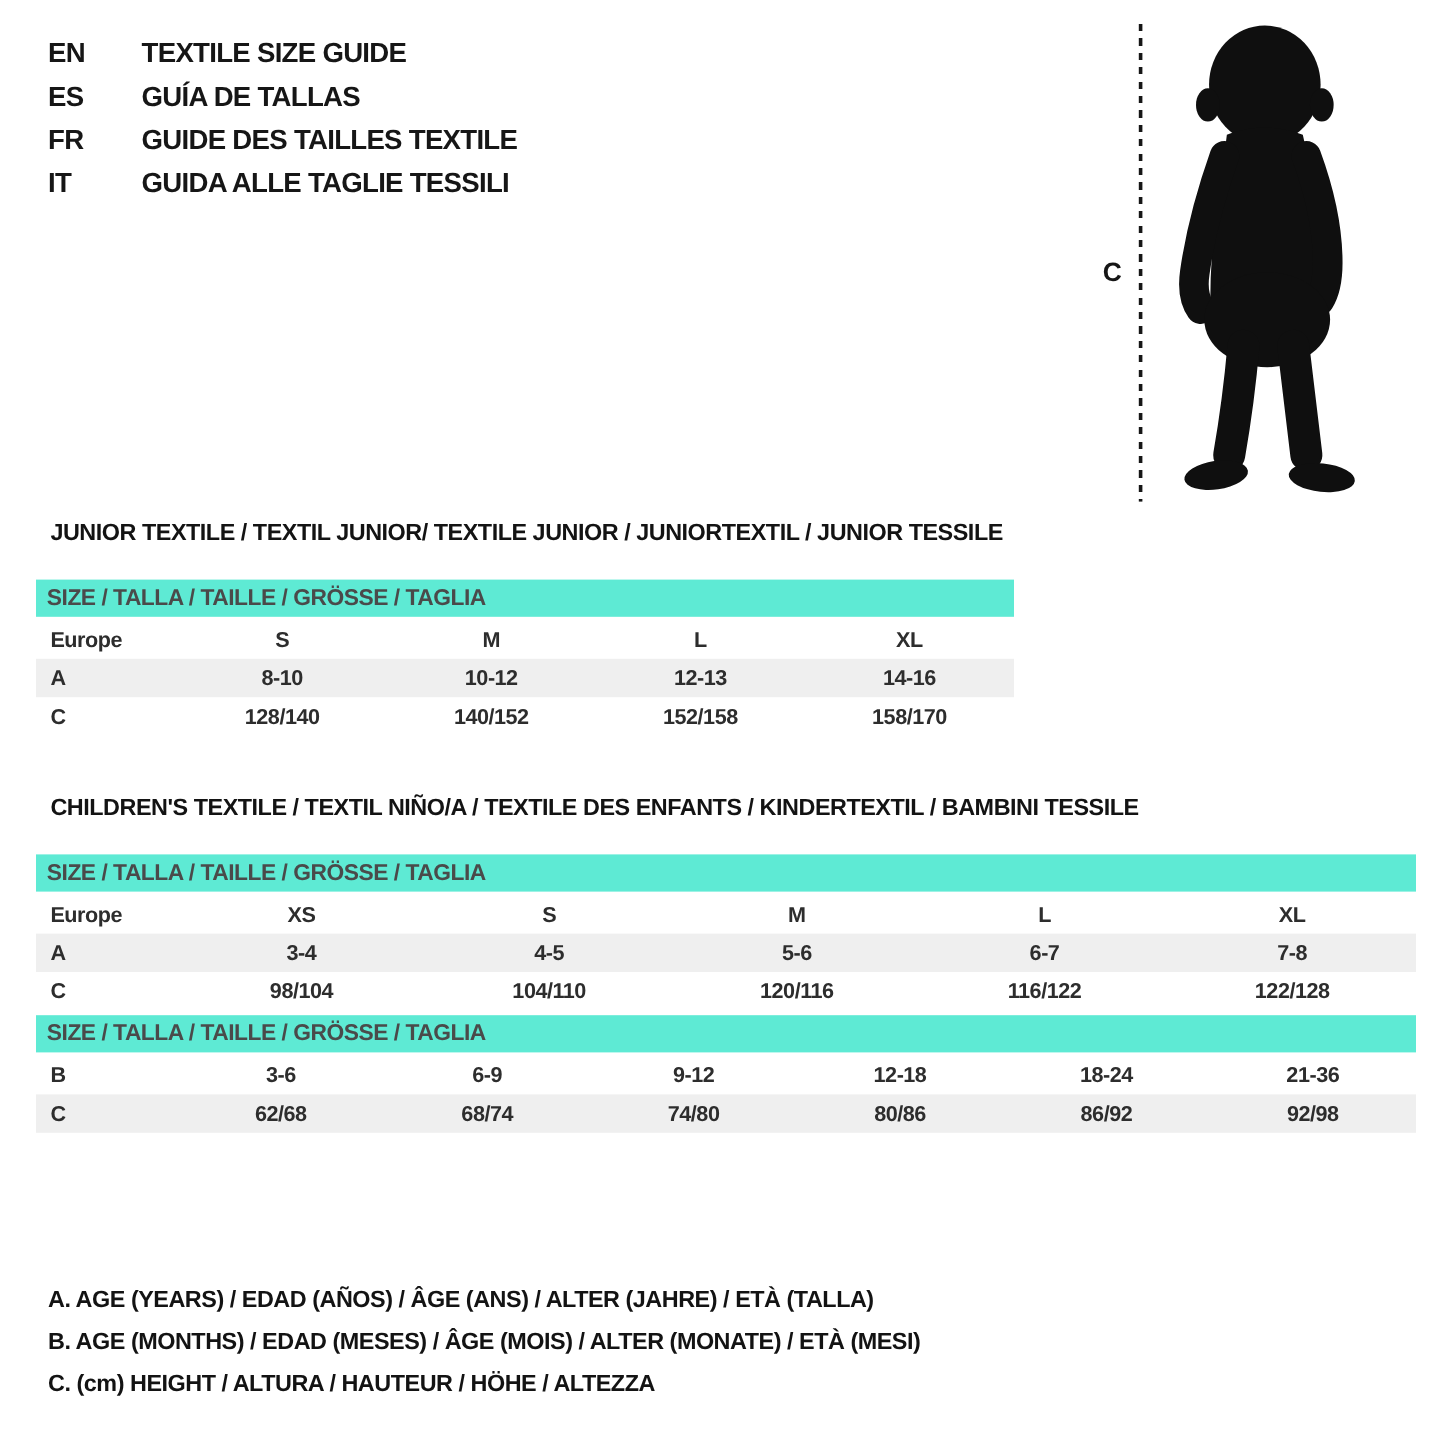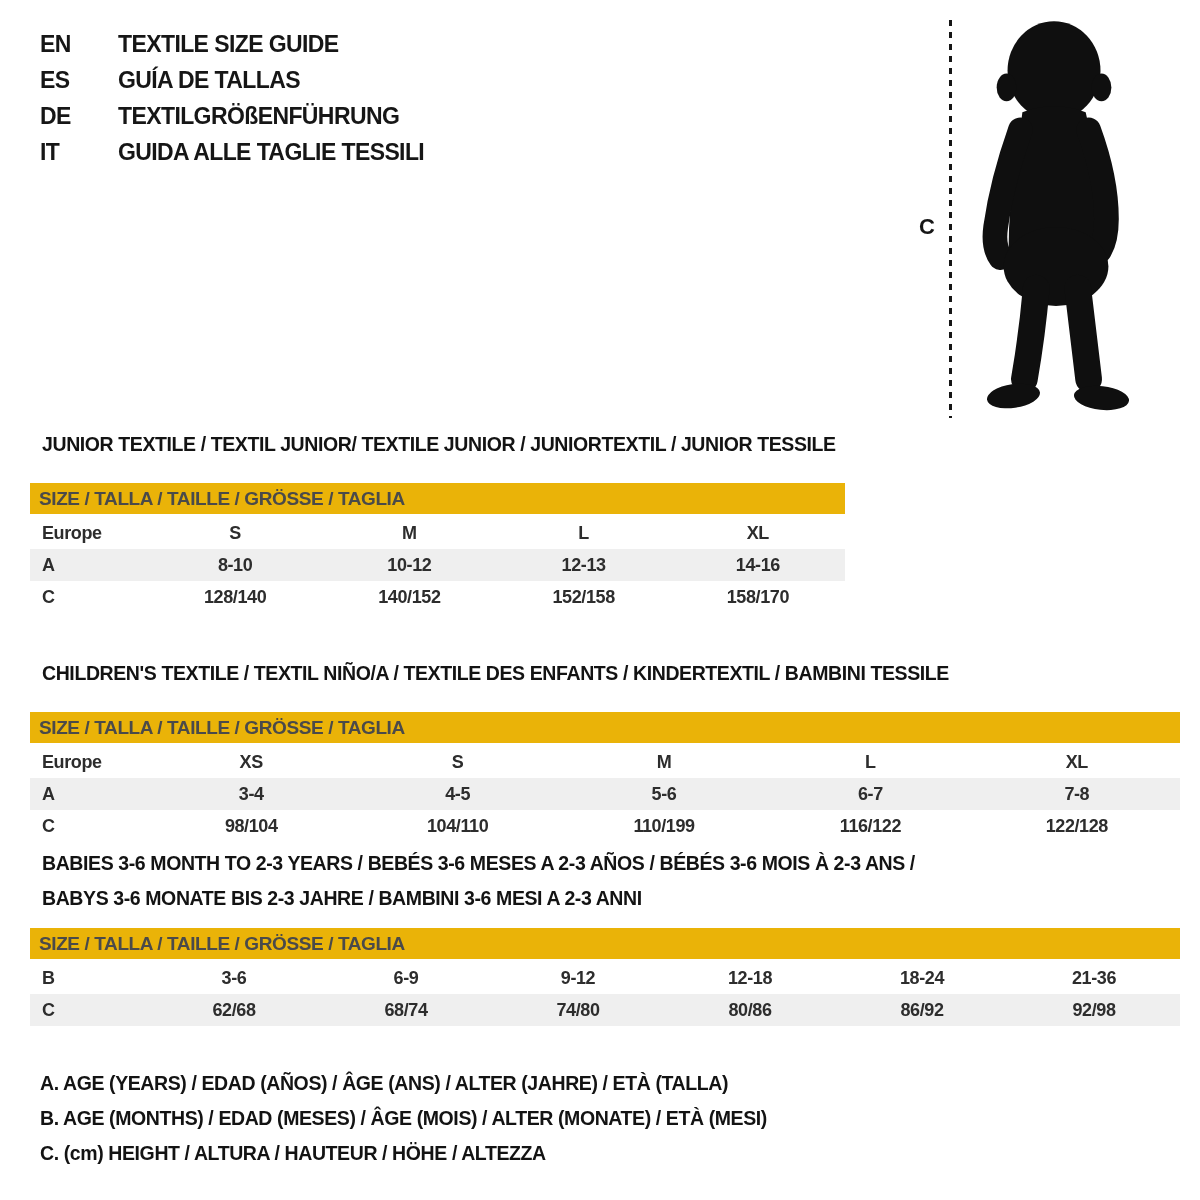--- a/index.html
+++ b/index.html
@@ -45,21 +45,21 @@
   #section-junior .section-title-line,
   #section-children .section-title-line { line-height:25px; }
   #section-babies .section-title-line   { line-height:35px; }
   #section-junior .section-title,
   #section-children .section-title { margin-bottom:26px; }
   #section-babies .section-title   { margin-bottom:12px; }
 
   .size-table { width:100%; }
   .table-header {
     height:31px; line-height:31px;
-    background:#eab308; color:#4a4a4a;
+    background:#5eead4; color:#4a4a4a;
     font-weight:700; font-size:19px; letter-spacing:-0.4px;
     padding-left:9px; margin-bottom:3px;
   }
   .trow {
     display:flex; height:32px; align-items:center;
     font-weight:700; font-size:18px; letter-spacing:-0.4px; color:#2d2d2d;
   }
   .trow.shaded { background:#efefef; }
   .rlabel { width:118px; padding-left:12px; }
   .cell { flex:1; text-align:center; }
@@ -77,22 +77,22 @@
 <div class="lang-list">
     <div class="lang-row">
       <span class="lang-code">EN</span>
       <span class="lang-label">TEXTILE SIZE GUIDE</span>
     </div>
     <div class="lang-row">
       <span class="lang-code">ES</span>
       <span class="lang-label">GUÍA DE TALLAS</span>
     </div>
     <div class="lang-row">
-      <span class="lang-code">DE</span>
-      <span class="lang-label">TEXTILGRÖßENFÜHRUNG</span>
+      <span class="lang-code">FR</span>
+      <span class="lang-label">GUIDE DES TAILLES TEXTILE</span>
     </div>
     <div class="lang-row">
       <span class="lang-code">IT</span>
       <span class="lang-label">GUIDA ALLE TAGLIE TESSILI</span>
     </div>
   </div>
 
 <div class="figure">
   <span class="figure-c-label">C</span>
   <div class="dash-line"></div>
@@ -162,32 +162,28 @@
         <span class="cell">3-4</span>
         <span class="cell">4-5</span>
         <span class="cell">5-6</span>
         <span class="cell">6-7</span>
         <span class="cell">7-8</span>
       </div>
       <div class="trow">
         <span class="rlabel">C</span>
         <span class="cell">98/104</span>
         <span class="cell">104/110</span>
-        <span class="cell">110/199</span>
+        <span class="cell">120/116</span>
         <span class="cell">116/122</span>
         <span class="cell">122/128</span>
       </div>
     </div>
 </section>
 
 <section class="size-section" id="section-babies">
-  <div class="section-title">
-      <div class="section-title-line">BABIES 3-6 MONTH TO 2-3 YEARS / BEBÉS 3-6 MESES A 2-3 AÑOS / BÉBÉS 3-6 MOIS À 2-3 ANS /</div>
-      <div class="section-title-line">BABYS 3-6 MONATE BIS 2-3 JAHRE / BAMBINI 3-6 MESI A 2-3 ANNI</div>
-    </div>
   <div class="size-table">
     <div class="table-header">SIZE / TALLA / TAILLE / GRÖSSE / TAGLIA</div>
   <div class="trow">
         <span class="rlabel">B</span>
         <span class="cell">3-6</span>
         <span class="cell">6-9</span>
         <span class="cell">9-12</span>
         <span class="cell">12-18</span>
         <span class="cell">18-24</span>
         <span class="cell">21-36</span>

